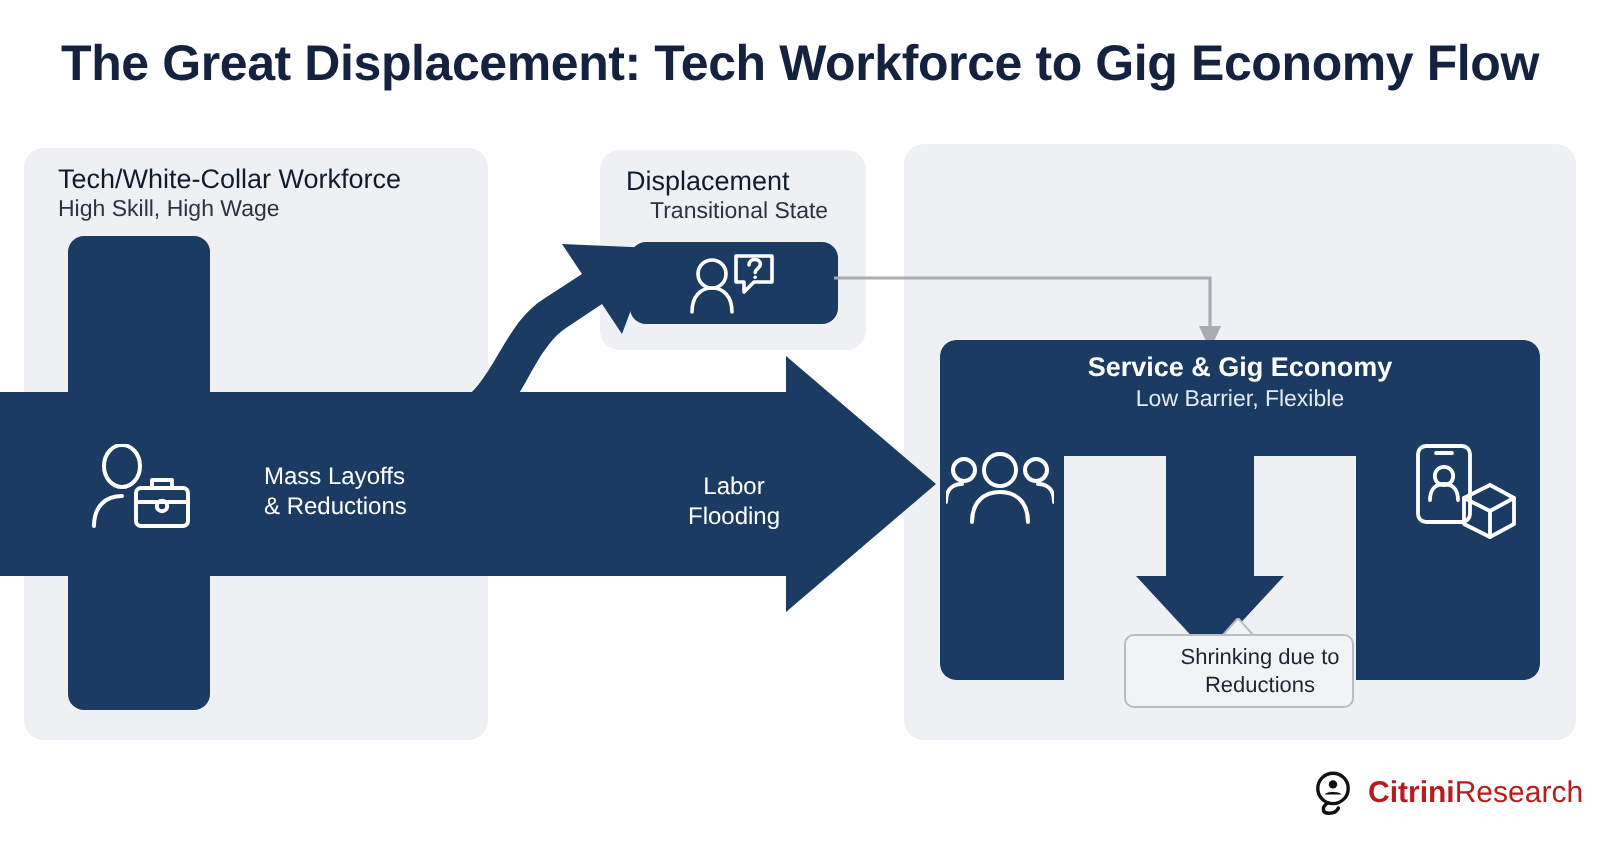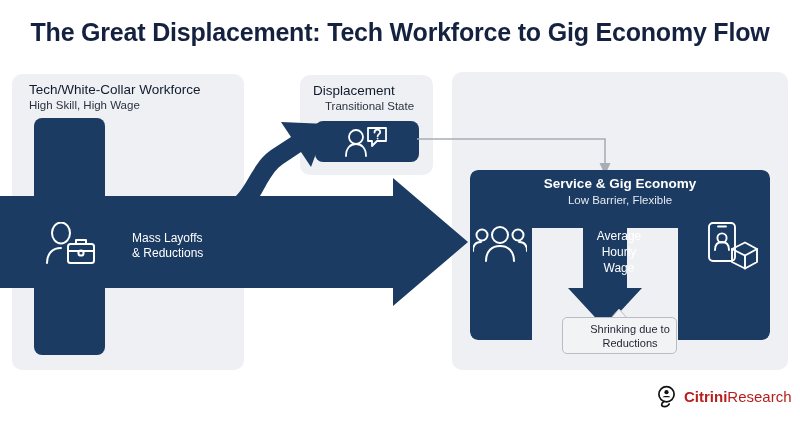--- a/index.html
+++ b/index.html
@@ -162,20 +162,24 @@
              L 196 27 L 186 12 L 232 14 L 216 57 L 206 42
              L 188 54
              C 166 69 166 110 128 110
              L 0 110 Z" fill="#1b3b63"></path>
   </svg>
 
   <div class="shaft-label" id="lbl-layoffs">
     <div>Mass Layoffs</div>
     <div>&amp; Reductions</div>
   </div>
+  <div class="shaft-label" id="lbl-flooding">
+    <div>Labor</div>
+    <div>Flooding</div>
+  </div>
 
   <svg id="elbow" viewBox="0 0 230 42">
     <path d="M 2 4 L 190 4 L 190 30" fill="none" stroke="#a8adb5" stroke-width="1.6"></path>
     <path d="M 190 40 L 184.5 28 L 195.5 28 Z" fill="#a8adb5"></path>
   </svg>
 
   <svg id="gig-card" viewBox="0 0 300 170">
     <defs>
       <clipPath id="cardclip">
         <rect x="0" y="0" width="300" height="170" rx="8" ry="8"></rect>
@@ -191,25 +195,20 @@
       <path d="M 62 118 L 113 118 L 113 58 L 157 58 L 157 118 L 208 118
                L 208 183 L 62 183 Z" fill="#eef0f3"></path>
 
       <path d="M 113 58 L 157 58 L 157 118 L 172 118 L 135 158 L 98 118 L 113 118 Z" fill="#1b3b63"></path>
     </g>
   </svg>
 
   <div id="gig-sub">Low Barrier, Flexible</div>
   <div id="gig-title">Service &amp; Gig Economy</div>
 
-  <div id="wage-label">
-    <div>Average</div>
-    <div>Hourly</div>
-    <div>Wage</div>
-  </div>
 
   <svg id="callout-tip" viewBox="0 0 18 9">
     <path d="M 9 0 L 17 9 L 1 9 Z" fill="#f2f3f5" stroke="#b9bcc2" stroke-width="1"></path>
   </svg>
   <div id="callout">
     <div>
       <div>Shrinking due to</div>
       <div>Reductions</div>
     </div>
   </div>

